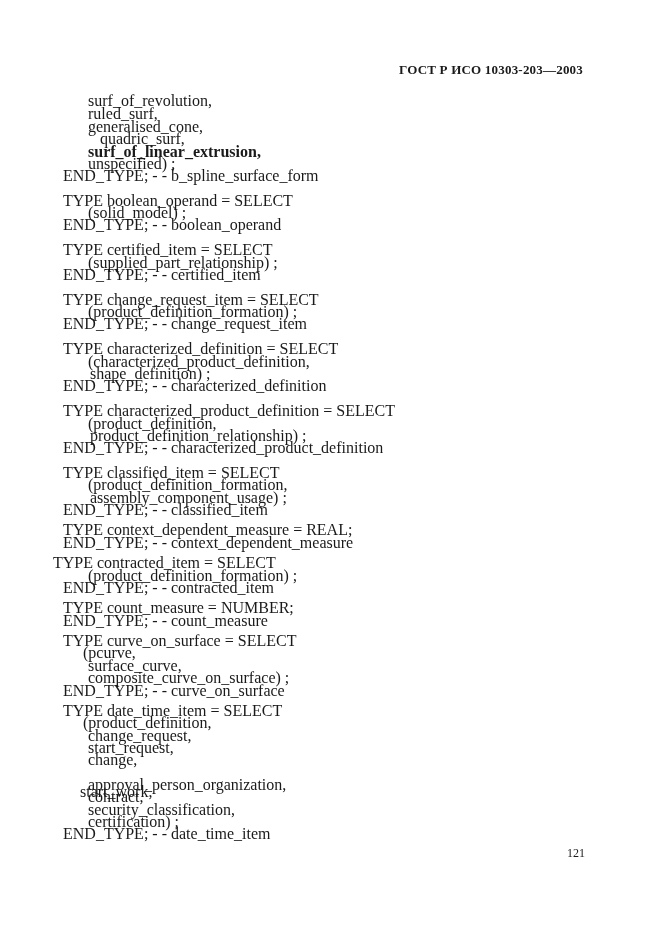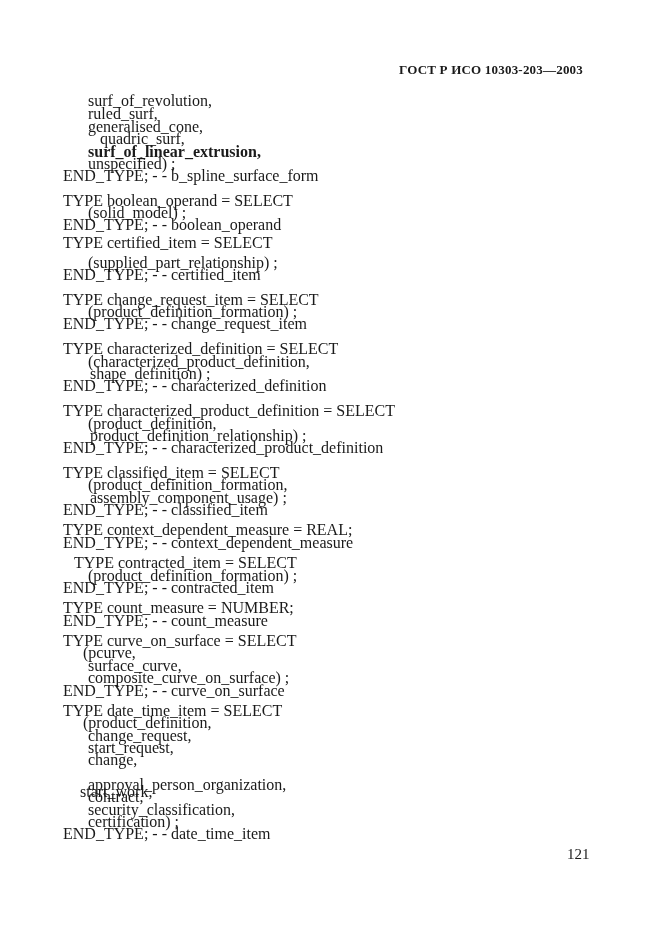--- a/index.html
+++ b/index.html
@@ -1,57 +1,57 @@
 <!DOCTYPE html>
 <html><head>
   <meta charset="utf-8">
   <style>
     html, body { margin: 0; padding: 0; background: #ffffff; }
     body { width: 661px; height: 936px; position: relative; overflow: hidden; font-family: "Liberation Serif", "DejaVu Serif", serif; color: #1a1a1a; }
     .header { position: absolute; top: 62px; right: 78px; font-size: 13px; font-weight: bold; letter-spacing: 0.2px; }
-    .page-num { position: absolute; top: 846px; left: 567px; font-size: 15px; }
+    .page-num { position: absolute; top: 846px; left: 567px; font-size: 12px; }
     .line { position: absolute; font-size: 16px; white-space: pre; line-height: 13px; }
   </style>
 </head>
 <body>
 
 <div class="header">ГОСТ Р ИСО 10303-203—2003</div>
 
 <div id="code-block">
     <div class="line" style="left: 88px; top: 94px;">surf_of_revolution,</div>
     <div class="line" style="left: 88px; top: 107px;">ruled_surf,</div>
     <div class="line" style="left: 88px; top: 120px;">generalised_cone,</div>
     <div class="line" style="left: 100px; top: 132px;">quadric_surf,</div>
     <div class="line" style="left: 88px; top: 145px; font-weight: bold;">surf_of_linear_extrusion,</div>
     <div class="line" style="left: 88px; top: 157px;">unspecified) ;</div>
     <div class="line" style="left: 63px; top: 169px;">END_TYPE; - - b_spline_surface_form</div>
     <div class="line" style="left: 63px; top: 194px;">TYPE boolean_operand = SELECT</div>
     <div class="line" style="left: 88px; top: 206px;">(solid_model) ;</div>
     <div class="line" style="left: 63px; top: 218px;">END_TYPE; - - boolean_operand</div>
-    <div class="line" style="left: 63px; top: 236px;">TYPE certified_item = SELECT</div>
+    <div class="line" style="left: 63px; top: 243px;">TYPE certified_item = SELECT</div>
     <div class="line" style="left: 88px; top: 256px;">(supplied_part_relationship) ;</div>
     <div class="line" style="left: 63px; top: 268px;">END_TYPE; - - certified_item</div>
     <div class="line" style="left: 63px; top: 293px;">TYPE change_request_item = SELECT</div>
     <div class="line" style="left: 88px; top: 305px;">(product_definition_formation) ;</div>
     <div class="line" style="left: 63px; top: 317px;">END_TYPE; - - change_request_item</div>
     <div class="line" style="left: 63px; top: 342px;">TYPE characterized_definition = SELECT</div>
     <div class="line" style="left: 88px; top: 355px; text-align: right;">(characterized_product_definition,</div>
     <div class="line" style="left: 90px; top: 367px;">shape_definition) ;</div>
     <div class="line" style="left: 63px; top: 379px;">END_TYPE; - - characterized_definition</div>
     <div class="line" style="left: 63px; top: 404px;">TYPE characterized_product_definition = SELECT</div>
     <div class="line" style="left: 88px; top: 417px;">(product_definition,</div>
     <div class="line" style="left: 90px; top: 429px;">product_definition_relationship) ;</div>
     <div class="line" style="left: 63px; top: 441px;">END_TYPE; - - characterized_product_definition</div>
     <div class="line" style="left: 63px; top: 466px;">TYPE classified_item = SELECT</div>
     <div class="line" style="left: 88px; top: 478px;">(product_definition_formation,</div>
     <div class="line" style="left: 90px; top: 491px;">assembly_component_usage) ;</div>
     <div class="line" style="left: 63px; top: 503px;">END_TYPE; - - classified_item</div>
     <div class="line" style="left: 63px; top: 523px;">TYPE context_dependent_measure = REAL;</div>
     <div class="line" style="left: 63px; top: 536px; text-align: center;">END_TYPE; - - context_dependent_measure</div>
-    <div class="line" style="left: 74px; top: 556px;">TYPE contracted_item = SELECT</div>
+    <div class="line" style="left: 53px; top: 556px;">TYPE contracted_item = SELECT</div>
     <div class="line" style="left: 88px; top: 569px;">(product_definition_formation) ;</div>
     <div class="line" style="left: 63px; top: 581px;">END_TYPE; - - contracted_item</div>
     <div class="line" style="left: 63px; top: 601px;">TYPE count_measure = NUMBER;</div>
     <div class="line" style="left: 63px; top: 614px;">END_TYPE; - - count_measure</div>
     <div class="line" style="left: 63px; top: 634px;">TYPE curve_on_surface = SELECT</div>
     <div class="line" style="left: 83px; top: 646px;">(pcurve,</div>
     <div class="line" style="left: 88px; top: 659px;">surface_curve,</div>
     <div class="line" style="left: 88px; top: 671px;">composite_curve_on_surface) ;</div>
     <div class="line" style="left: 63px; top: 684px;">END_TYPE; - - curve_on_surface</div>
     <div class="line" style="left: 63px; top: 704px;">TYPE date_time_item = SELECT</div>

